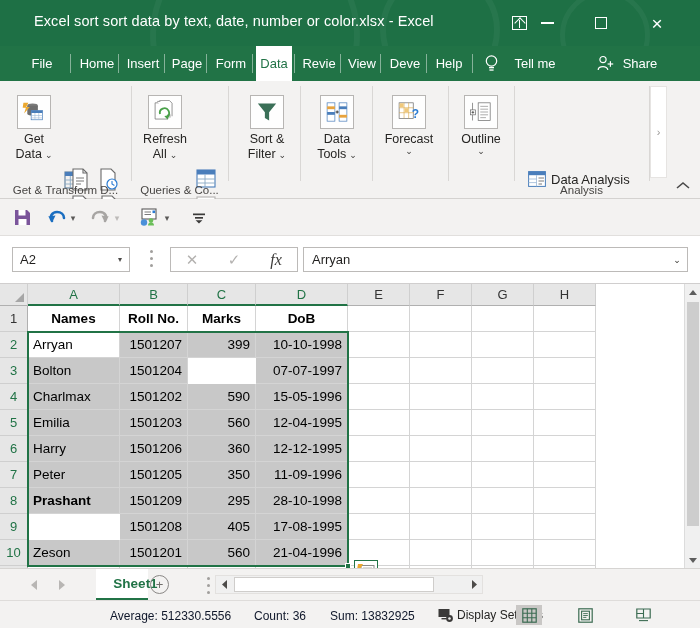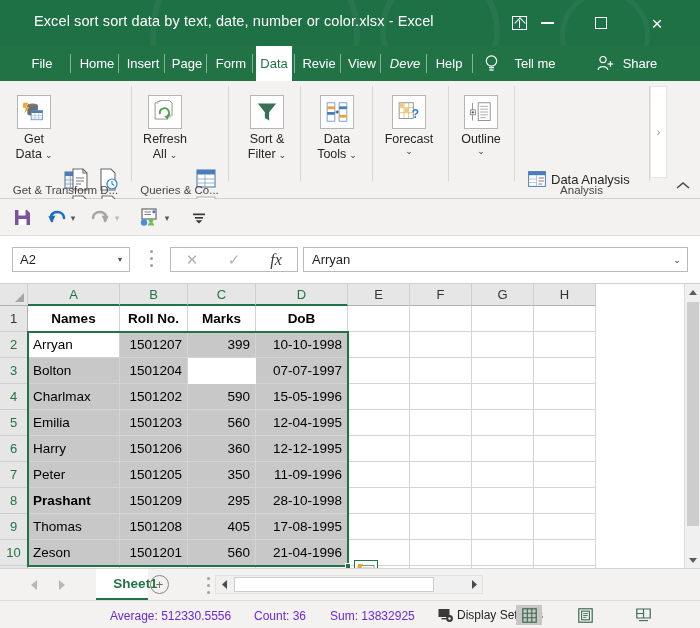--- a/index.html
+++ b/index.html
@@ -322,21 +322,21 @@
   }
 
   
   .statusbar {
     position: absolute; top: 600px; left: 0; width: 700px; height: 28px;
     background: #f3f2f1;
     border-top: 1px solid #dedcda;
   }
   .stat {
     position: absolute; top: 7px; height: 15px;
-    font-size: 12px; color: #6d28d9; white-space: nowrap;
+    font-size: 12px; color: #0f172a; white-space: nowrap;
     display: flex; align-items: center;
   }
   .display-settings {
     position: absolute; top: 5px; left: 328px; height: 18px;
     display: flex; align-items: center; gap: 3px;
     font-size: 12px; color: #262523; white-space: nowrap;
   }
   .viewbtn {
     position: absolute; top: 4px; width: 26px; height: 20px;
     display: flex; align-items: center; justify-content: center;
@@ -391,21 +391,21 @@
       <div class="tab-sep" style="left: 426px;"></div>
       <div class="tab-sep" style="left: 472px;"></div>
       <div class="tab" style="left: 22px; width: 40px;">File</div>
       <div class="tab" style="left: 76px; width: 42px;">Home</div>
       <div class="tab" style="left: 122px; width: 42px;">Insert</div>
       <div class="tab" style="left: 168px; width: 38px;">Page</div>
       <div class="tab" style="left: 210px; width: 42px;">Form</div>
       <div class="tab active" style="left: 256px; width: 36px;">Data</div>
       <div class="tab" style="left: 298px; width: 42px;">Revie</div>
       <div class="tab" style="left: 344px; width: 36px;">View</div>
-      <div class="tab" style="left: 384px; width: 42px; font-style: italic;">Deve</div>
+      <div class="tab" style="left: 384px; width: 42px;">Deve</div>
       <div class="tab" style="left: 430px; width: 38px;">Help</div>
       <div class="tab" style="left: 505px; width: 60px;">Tell me</div>
       <div class="tab" style="left: 615px; width: 50px;">Share</div>
     </div>
 
   <div class="ribbon" id="ribbon">
 
     <svg class="smallicon" style="left:62px; top:88px;" viewBox="0 0 22 22">
       <rect x="3" y="3" width="16" height="16" fill="none" stroke="#5b7e9c" stroke-width="1.1"></rect>
       <rect x="3" y="3" width="16" height="4" fill="#4a7ebb"></rect>
@@ -740,21 +740,20 @@
       <div class="rowhead sel" style="top: 204px;">8</div>
       <div class="cell c-left shaded" style="left: 28px; top: 204px; width: 92px; font-weight: bold;">Prashant</div>
       <div class="cell c-right shaded" style="left: 120px; top: 204px; width: 68px;">1501209</div>
       <div class="cell c-right shaded" style="left: 188px; top: 204px; width: 68px;">295</div>
       <div class="cell c-right shaded" style="left: 256px; top: 204px; width: 92px;">28-10-1998</div>
       <div class="cell c-left" style="left: 348px; top: 204px; width: 62px;"></div>
       <div class="cell c-left" style="left: 410px; top: 204px; width: 62px;"></div>
       <div class="cell c-left" style="left: 472px; top: 204px; width: 62px;"></div>
       <div class="cell c-left" style="left: 534px; top: 204px; width: 62px;"></div>
       <div class="rowhead sel" style="top: 230px;">9</div>
-      <div class="cell c-left shaded" style="left: 28px; top: 230px; width: 92px;">Thomas</div>
       <div class="cell c-right shaded" style="left: 120px; top: 230px; width: 68px;">1501208</div>
       <div class="cell c-right shaded" style="left: 188px; top: 230px; width: 68px;">405</div>
       <div class="cell c-right shaded" style="left: 256px; top: 230px; width: 92px;">17-08-1995</div>
       <div class="cell c-left" style="left: 348px; top: 230px; width: 62px;"></div>
       <div class="cell c-left" style="left: 410px; top: 230px; width: 62px;"></div>
       <div class="cell c-left" style="left: 472px; top: 230px; width: 62px;"></div>
       <div class="cell c-left" style="left: 534px; top: 230px; width: 62px;"></div>
       <div class="rowhead sel" style="top: 256px;">10</div>
       <div class="cell c-left shaded" style="left: 28px; top: 256px; width: 92px;">Zeson</div>
       <div class="cell c-right shaded" style="left: 120px; top: 256px; width: 68px;">1501201</div>

